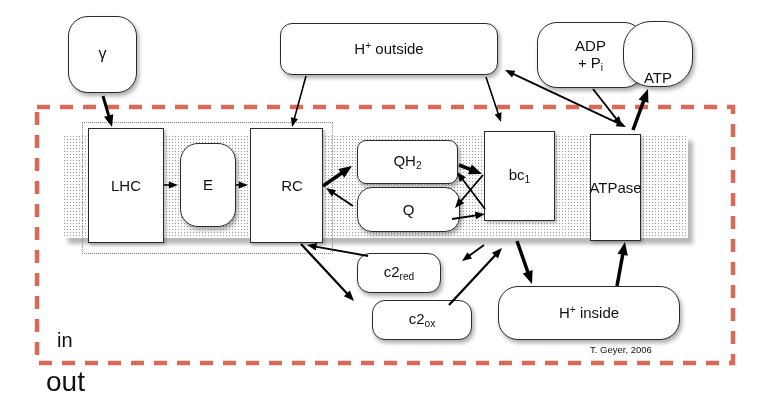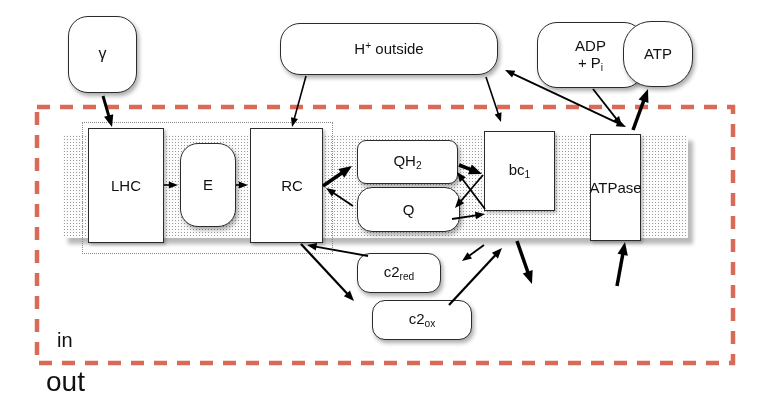--- a/index.html
+++ b/index.html
@@ -19,29 +19,29 @@
 
   .node{position:absolute;display:flex;align-items:center;justify-content:center;
         background:#fff;border:1.4px solid var(--box-border,#2b2b2b);
         font-size:15px;line-height:1.15;text-align:center;
         box-shadow:2px 3px 4px rgba(0,0,0,0.33);box-sizing:border-box;}
   .rect{border-radius:0;box-shadow:2px 2px 3px rgba(0,0,0,0.26);}
   .sub{font-size:0.68em;vertical-align:-0.28em;}
   .sup{font-size:0.68em;vertical-align:0.5em;}
 
   #n-gamma {left:68px; top:16px; width:69px; height:77px; border-radius:20px;font-size:16px;}
-  #n-hout  {left:280px;top:23px; width:218px;height:52px; border-radius:20px;}
+  #n-hout  {left:280px;top:23px; width:218px;height:52px; border-radius:12px;}
   #n-adp   {left:537px;top:22px; width:107px; height:66px; border-radius:20px;}
-  #n-atp   {left:623px;top:21px; width:70px; height:66px; border-radius:28px;}
+  #n-atp   {left:623px;top:21px; width:70px; height:66px; border-radius:28px;align-items:flex-end;}
   #n-lhc   {left:88px; top:128px;width:76px; height:115px;}
   #n-e     {left:180px;top:143px;width:56px; height:84px; border-radius:18px;}
   #n-rc    {left:250px;top:128px;width:73px; height:115px;padding-left:11px;}
   #n-qh2   {left:357px;top:140px;width:101px;height:44px; border-radius:9px;}
   #n-q     {left:357px;top:187px;width:103px;height:45px; border-radius:15px;}
-  #n-bc1   {left:484px;top:131px;width:71px; height:80px;}
+  #n-bc1   {left:484px;top:131px;width:71px; height:90px;}
   #n-atpase{left:590px;top:134px;width:51px; height:107px;}
   #n-c2red {left:357px;top:253px;width:84px;height:40px; border-radius:13px;}
   #n-c2ox  {left:372px;top:300px;width:100px;height:40px; border-radius:13px;}
   #n-hin   {left:498px;top:286px;width:182px;height:54px; border-radius:20px;}
 
   #lbl-in  {position:absolute;left:57px;top:329px;font-size:20px;}
   #lbl-out {position:absolute;left:46px;top:366px;font-size:28px;}
   #credit  {position:absolute;left:556px;top:344px;width:130px;text-align:center;font-size:9.5px;}
 
   #overlay{position:absolute;left:0;top:0;width:770px;height:409px;pointer-events:none;}
@@ -99,23 +99,27 @@
     </div>
 
   <div class="node" id="n-c2red">
       <span><span>c2</span><span class="sub">red</span></span>
     </div>
 
   <div class="node" id="n-c2ox">
       <span><span>c2</span><span class="sub">ox</span></span>
     </div>
 
+  <div class="node" id="n-hin">
+      <span><span>H</span><span class="sup">+</span><span> inside</span></span>
+    </div>
 
   <div id="lbl-in">in</div>
   <div id="lbl-out">out</div>
+  <div id="credit">T. Geyer, 2006</div>
 
   <svg id="overlay" viewBox="0 0 770 409" xmlns="http://www.w3.org/2000/svg">
     <rect id="membrane-rect" x="37" y="107" width="696" height="256" fill="none" stroke="#d96a58" stroke-width="4.5" stroke-dasharray="13 10"></rect>
   <g>
         <line x1="103" y1="96" x2="109.4907082462244" y2="118.35688395921738" stroke="#000000" stroke-width="3"></line>
         <polygon points="112,127 104.04461577321514,116.8141342143035 113.26393955004993,114.13755634360953" fill="#000000"></polygon>
       </g>
       <g>
         <line x1="164" y1="185" x2="171.1" y2="185" stroke="#000000" stroke-width="1.6"></line>
         <polygon points="178,185 168.8,188.61 168.8,181.39" fill="#000000"></polygon>

